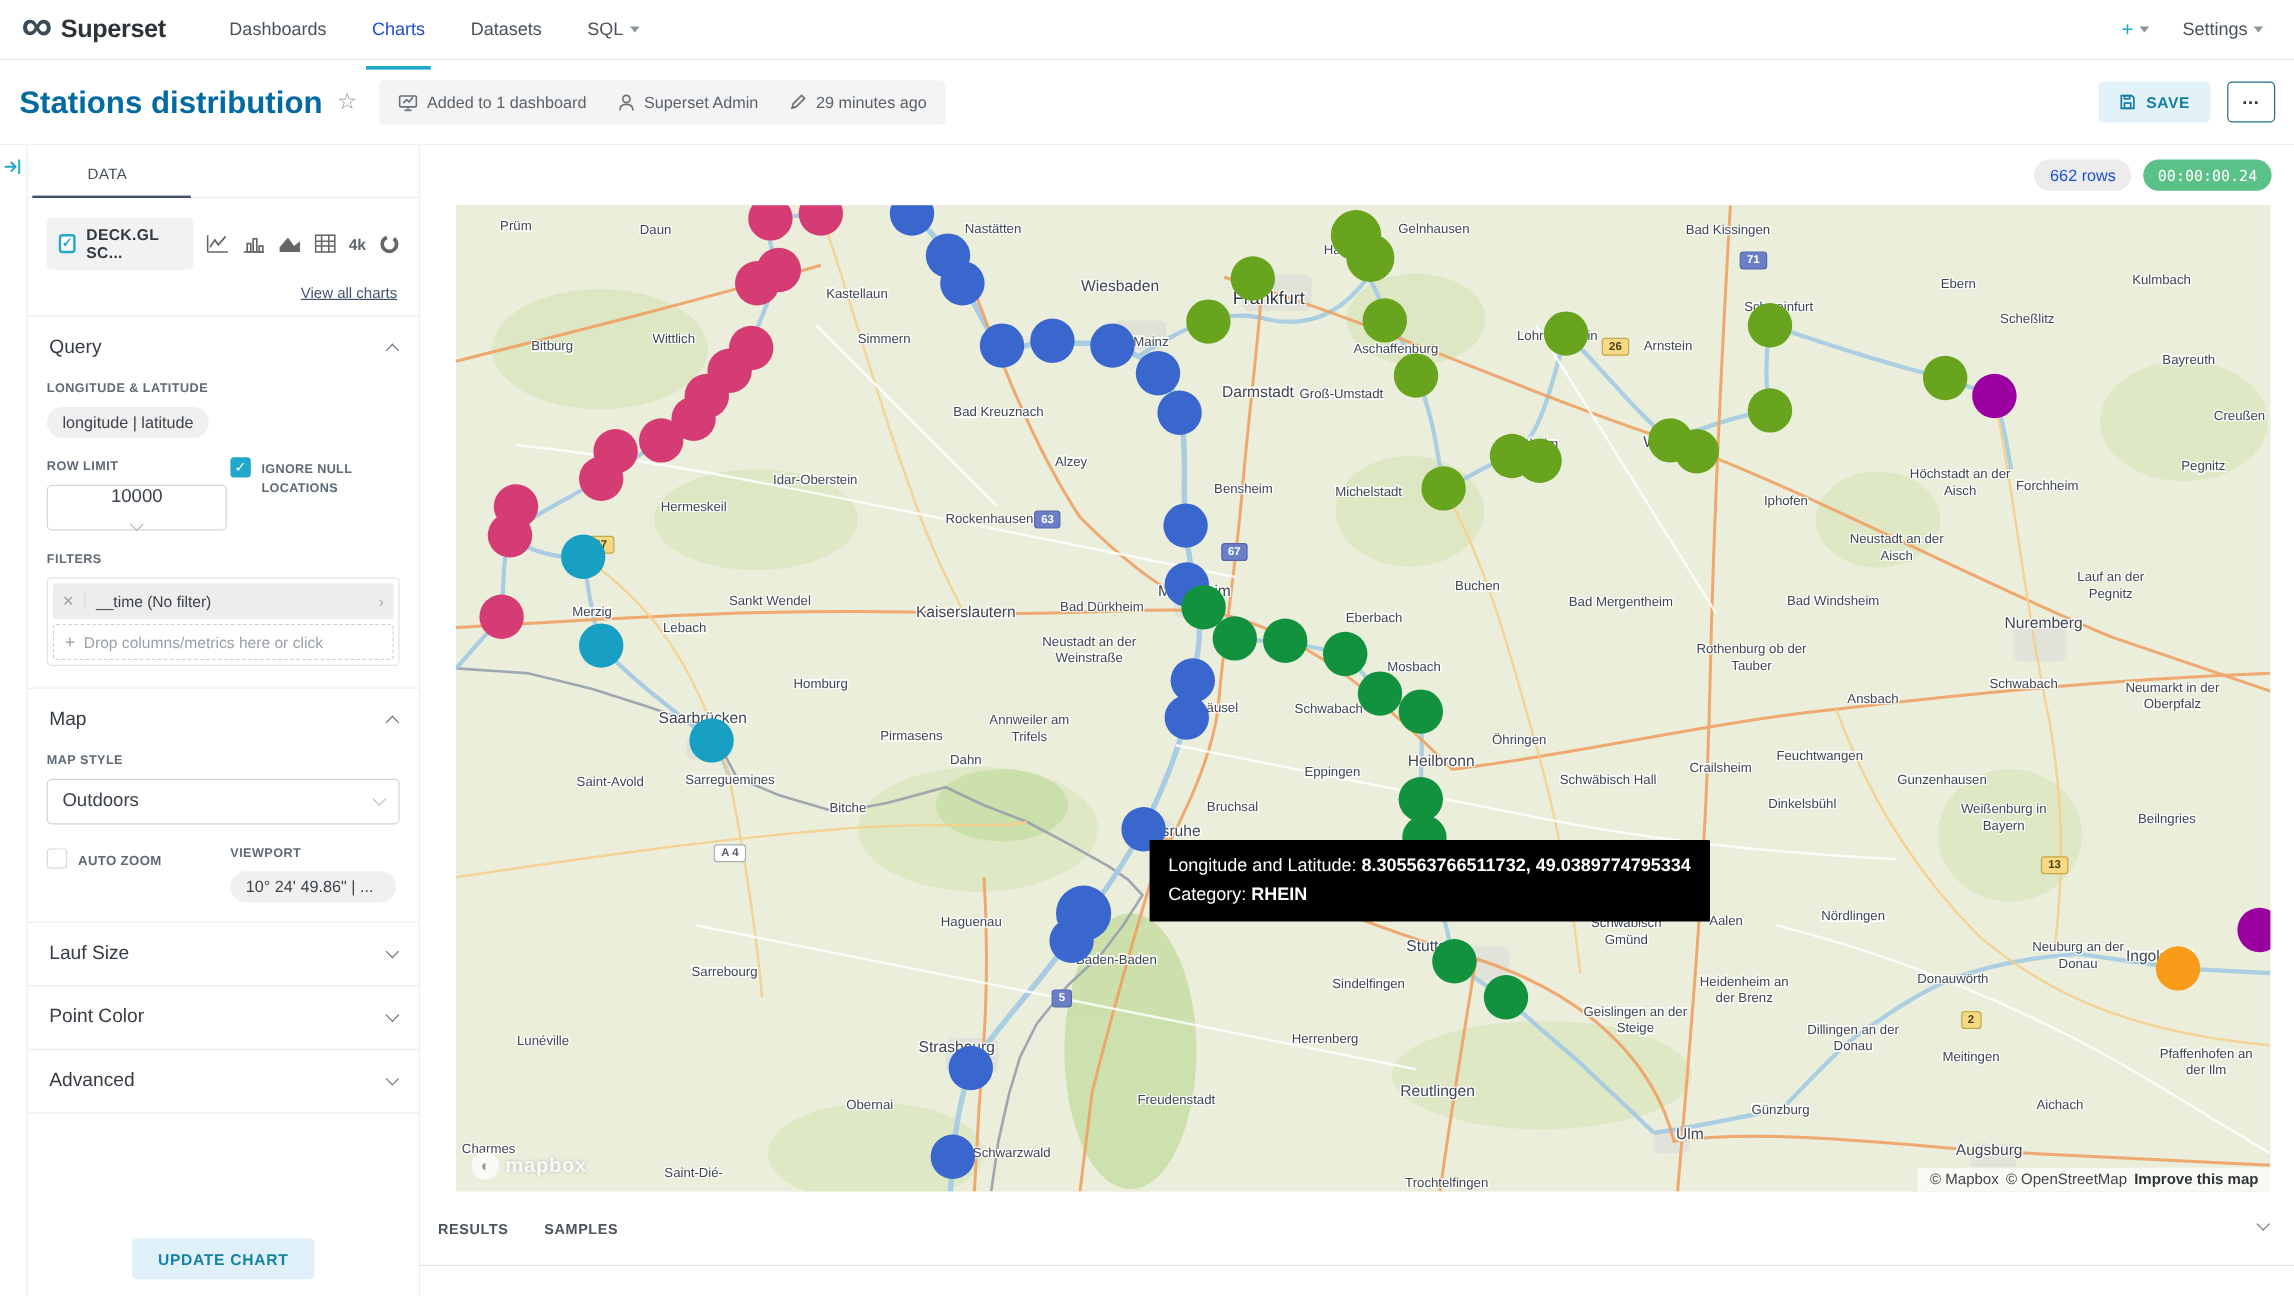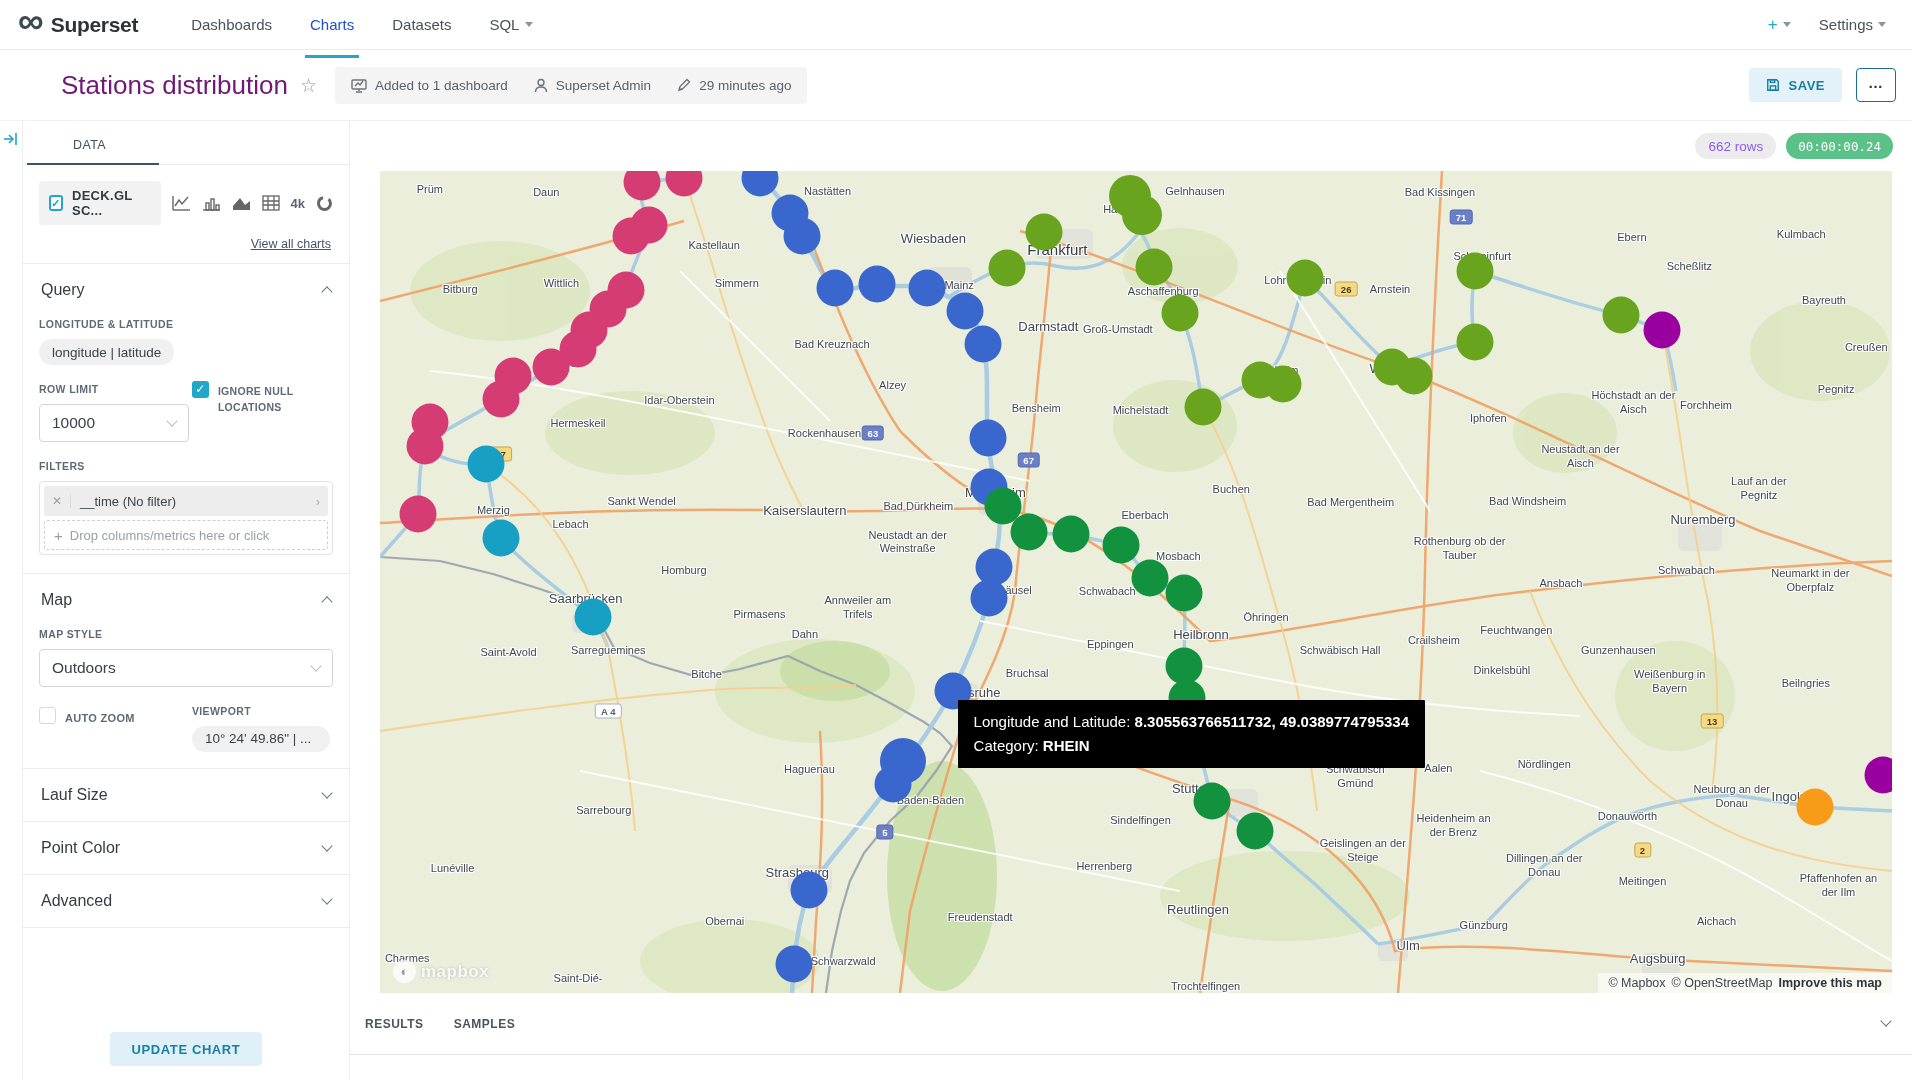--- a/index.html
+++ b/index.html
@@ -14,21 +14,21 @@
   #nav-items{display:flex;height:66px;}
   .nav-item{padding:0 19px;display:flex;align-items:center;font-size:15px;color:#49525a;position:relative;gap:6px;cursor:pointer;}
   .nav-item.active{color:#1d4ed8;text-align:right;}
   .nav-item.active::after{content:"";position:absolute;left:14px;right:14px;bottom:0;height:3px;background:#20a7c9;}
   .nav-right{margin-left:auto;display:flex;align-items:center;gap:28px;font-size:15px;color:#49525a;padding-right:8px;}
   .nav-right .grp{display:flex;align-items:center;gap:5px;cursor:pointer;}
   .caret{width:0;height:0;border-left:4px solid transparent;border-right:4px solid transparent;border-top:5px solid #8a949c;display:inline-block;}
 
   
   .titlebar{height:71px;display:flex;align-items:center;padding:0 16px;border-bottom:1px solid #f1f1f1;}
-  .page-title{font-size:26px;font-weight:400;color:#701a75;margin-right:12px;margin-left:45px;}
+  .page-title{font-size:26px;font-weight:700;color:#0369a1;margin-right:12px;}
   .star{font-size:19px;color:#8e98a2;margin-right:18px;cursor:pointer;}
   .meta-badges{display:flex;align-items:center;background:#f4f4f4;border-radius:4px;height:37px;padding:0 16px;gap:26px;font-size:13.5px;color:#59626b;}
   .meta-item{display:flex;align-items:center;gap:8px;}
   .meta-item svg{display:block;}
   .titlebar-right{margin-left:auto;display:flex;gap:14px;align-items:center;}
   .save-btn{display:flex;align-items:center;gap:9px;background:#e3f2f9;color:#127ea1;font-weight:700;font-size:13px;letter-spacing:.5px;padding:0 17px;height:34px;border-radius:4px;cursor:pointer;}
   .more-btn{width:40px;height:34px;border:1px solid #1a6e8c;border-radius:4px;display:flex;align-items:center;justify-content:center;color:#2d3338;font-size:15px;font-weight:700;letter-spacing:1px;cursor:pointer;padding-bottom:6px;}
 
   
   .content{display:flex;height:959px;}
@@ -70,21 +70,21 @@
   .fchev{color:#aab0b6;padding-right:8px;font-size:13px;}
   .fdrop{margin-top:4px;border:1px dashed #cfcfcf;border-radius:3px;height:30px;display:flex;align-items:center;gap:7px;padding:0 9px;color:#9aa0a6;font-size:13px;cursor:pointer;}
   .fdrop .plus{font-size:15px;color:#9aa0a6;}
   .vp-pill{max-width:138px;white-space:nowrap;overflow:hidden;text-overflow:ellipsis;display:block;line-height:26px;height:26px;background:#f0f0f0;border-radius:13px;padding:0 13px;font-size:13.5px;color:#3c434b;cursor:pointer;}
   .update-bar{flex:none;padding:0 0 14px;display: flex;justify-content:center;margin-top:auto;}
   .update-btn{background:#dff0f8;color:#1581a3;font-size:13px;font-weight:700;letter-spacing:.6px;height:34px;padding:0 22px;border-radius:4px;display:flex;align-items:center;cursor:pointer;}
 
   
   .main{flex:1;padding:12px 19px 0 30px;position:relative;}
   .status-row{display:flex;justify-content:flex-end;gap:10px;height:26px;margin-bottom:12px;align-items:center;}
-  .rows-pill{background:#ececec;color:#8b5cf6;font-size:13.5px;border-radius:13px;height:26px;display:flex;align-items:center;padding:0 13px;}
+  .rows-pill{background:#ececec;color:#1d4ed8;font-size:13.5px;border-radius:13px;height:26px;display:flex;align-items:center;padding:0 13px;}
   .timer-pill{background:#5ac189;color:#fff;font-family:"DejaVu Sans Mono",monospace;font-size:12.5px;border-radius:13px;height:26px;display:flex;align-items:center;padding:0 12px;}
 
   .map{position:relative;width:1512px;height:822px;background:#ebeeda;overflow:hidden;cursor:grab;}
   .map svg.base{position:absolute;left:0;top:0;}
   .mlabel{position:absolute;transform:translate(-50%,-50%);font-size:11px;color:#3f4650;white-space:nowrap;text-align:center;z-index:2;
     text-shadow:0 0 2px #fff,0 0 2px #fff,1px 1px 0 #fff,-1px -1px 0 #fff,1px -1px 0 #fff,-1px 1px 0 #fff;}
   .mlabel.b{font-size:13px;}
   .mlabel.x{font-size:15px;color:#343a41;}
   .mlabel.w{white-space:normal;width:92px;line-height:1.25;}
   .rbadge{position:absolute;transform:translate(-50%,-50%);font-size:9.5px;font-weight:700;padding:1px 5px;border-radius:3px;z-index:2;}
@@ -253,21 +253,21 @@
           <span>Query</span>
           <span class="chev up"></span>
         </div>
 
         <div class="ctl-label">LONGITUDE &amp; LATITUDE</div>
         <span class="pill">longitude | latitude</span>
 
         <div class="row2">
           <div class="col-l">
             <div class="ctl-label">ROW LIMIT</div>
-            <div class="select" style="width:150px;">
+            <div class="select" style="width:150px;flex-direction:column;">
               <span>10000</span>
               <span class="sel-chev"></span>
             </div>
           </div>
           <div class="col-r">
             <div class="checkline">
               <span class="cb checked">✓</span>
               <span class="cb-label">IGNORE NULL LOCATIONS</span>
             </div>
           </div>

